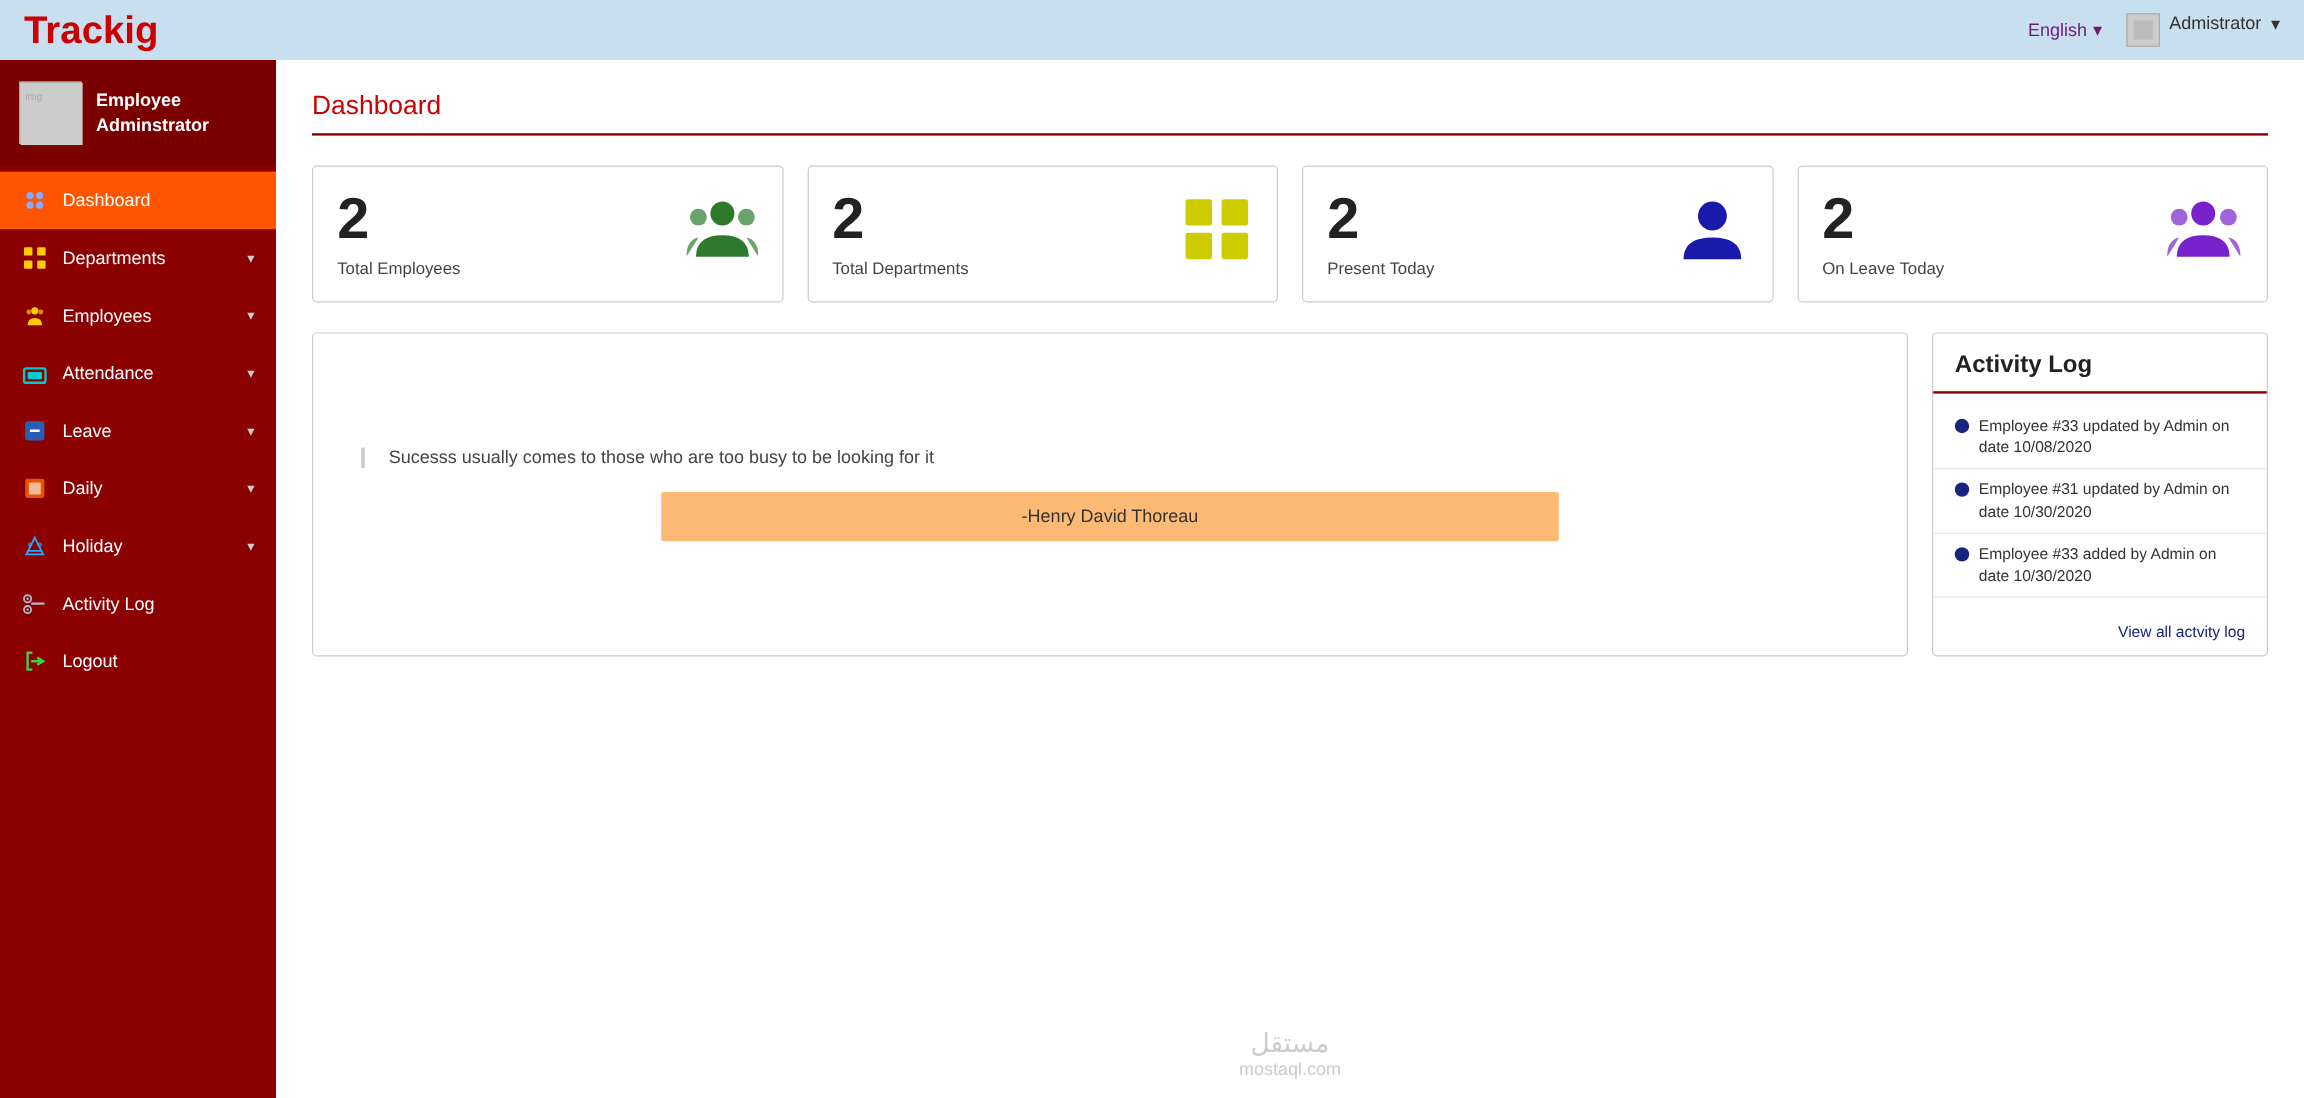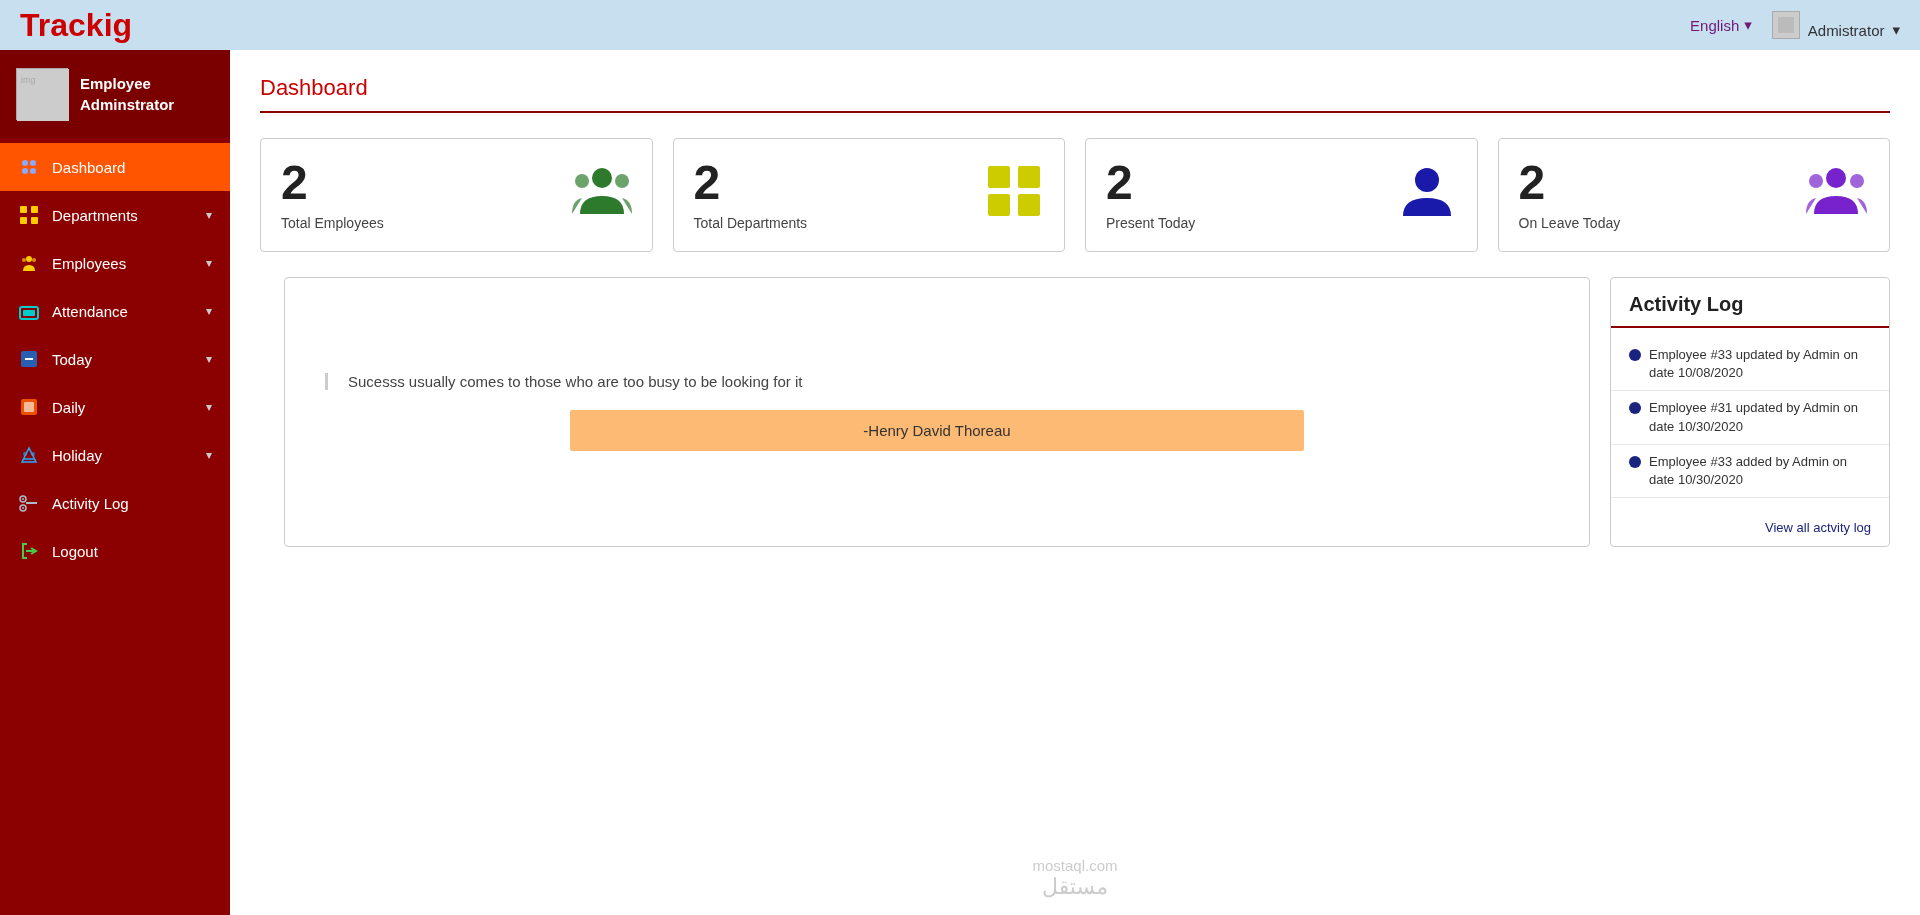--- a/index.html
+++ b/index.html
@@ -30,21 +30,21 @@
       display: flex;
       align-items: center;
       gap: 5px;
       cursor: pointer;
       font-size: 15px;
       color: #701a75;
       justify-content: space-between;
     }
     .admin-selector {
       display: flex;
-      align-items: flex-end;
+      align-items: flex-start;
       gap: 8px;
       cursor: pointer;
       font-size: 15px;
       color: #333;
     }
     .admin-avatar {
       width: 28px;
       height: 28px;
       background: #ccc;
       border: 1px solid #aaa;
@@ -185,21 +185,20 @@
     .quote-card {
       flex: 1;
       border: 1px solid #ccc;
       border-radius: 4px;
       padding: 30px 40px;
       display: flex;
       flex-direction: column;
       justify-content: center;
       min-height: 200px;
       position: relative;
-      margin-left: 24px;
     }
     .quote-text {
       font-size: 15px;
       color: #444;
       margin-bottom: 20px;
       padding-left: 20px;
       border-left: 3px solid #ccc;
     }
     .quote-author {
       background: #fdba74;
@@ -373,21 +372,21 @@
       </div>
 
       <div class="sidebar-item">
         <div class="sidebar-item-left">
           <span class="sidebar-icon">
             <svg width="20" height="20" viewBox="0 0 20 20">
               <rect x="2" y="2" width="16" height="16" rx="2" fill="#0088ff" opacity="0.7"></rect>
               <line x1="6" y1="10" x2="14" y2="10" stroke="white" stroke-width="2"></line>
             </svg>
           </span>
-          <span>Today</span>
+          <span>Leave</span>
         </div>
         <span class="chevron">▾</span>
       </div>
 
       <div class="sidebar-item">
         <div class="sidebar-item-left">
           <span class="sidebar-icon">
             <svg width="20" height="20" viewBox="0 0 20 20">
               <rect x="2" y="2" width="16" height="16" rx="2" fill="#ff6600" opacity="0.8"></rect>
               <rect x="5" y="5" width="10" height="10" rx="1" fill="white" opacity="0.6"></rect>
@@ -546,18 +545,18 @@
           <div class="activity-footer">
             <a class="view-all-link">View all actvity log</a>
           </div>
         </div>
 
       </div>
 
     </div>
 
     <div class="footer-watermark">
+      <div style="font-size:22px; color:#ccc;">مستقل</div>
       <div style="font-size:15px; color:#ccc;">mostaql.com</div>
-      <div style="font-size:22px; color:#ccc;">مستقل</div>
     </div>
 
   </div>
 </div>
 
 </body></html>

